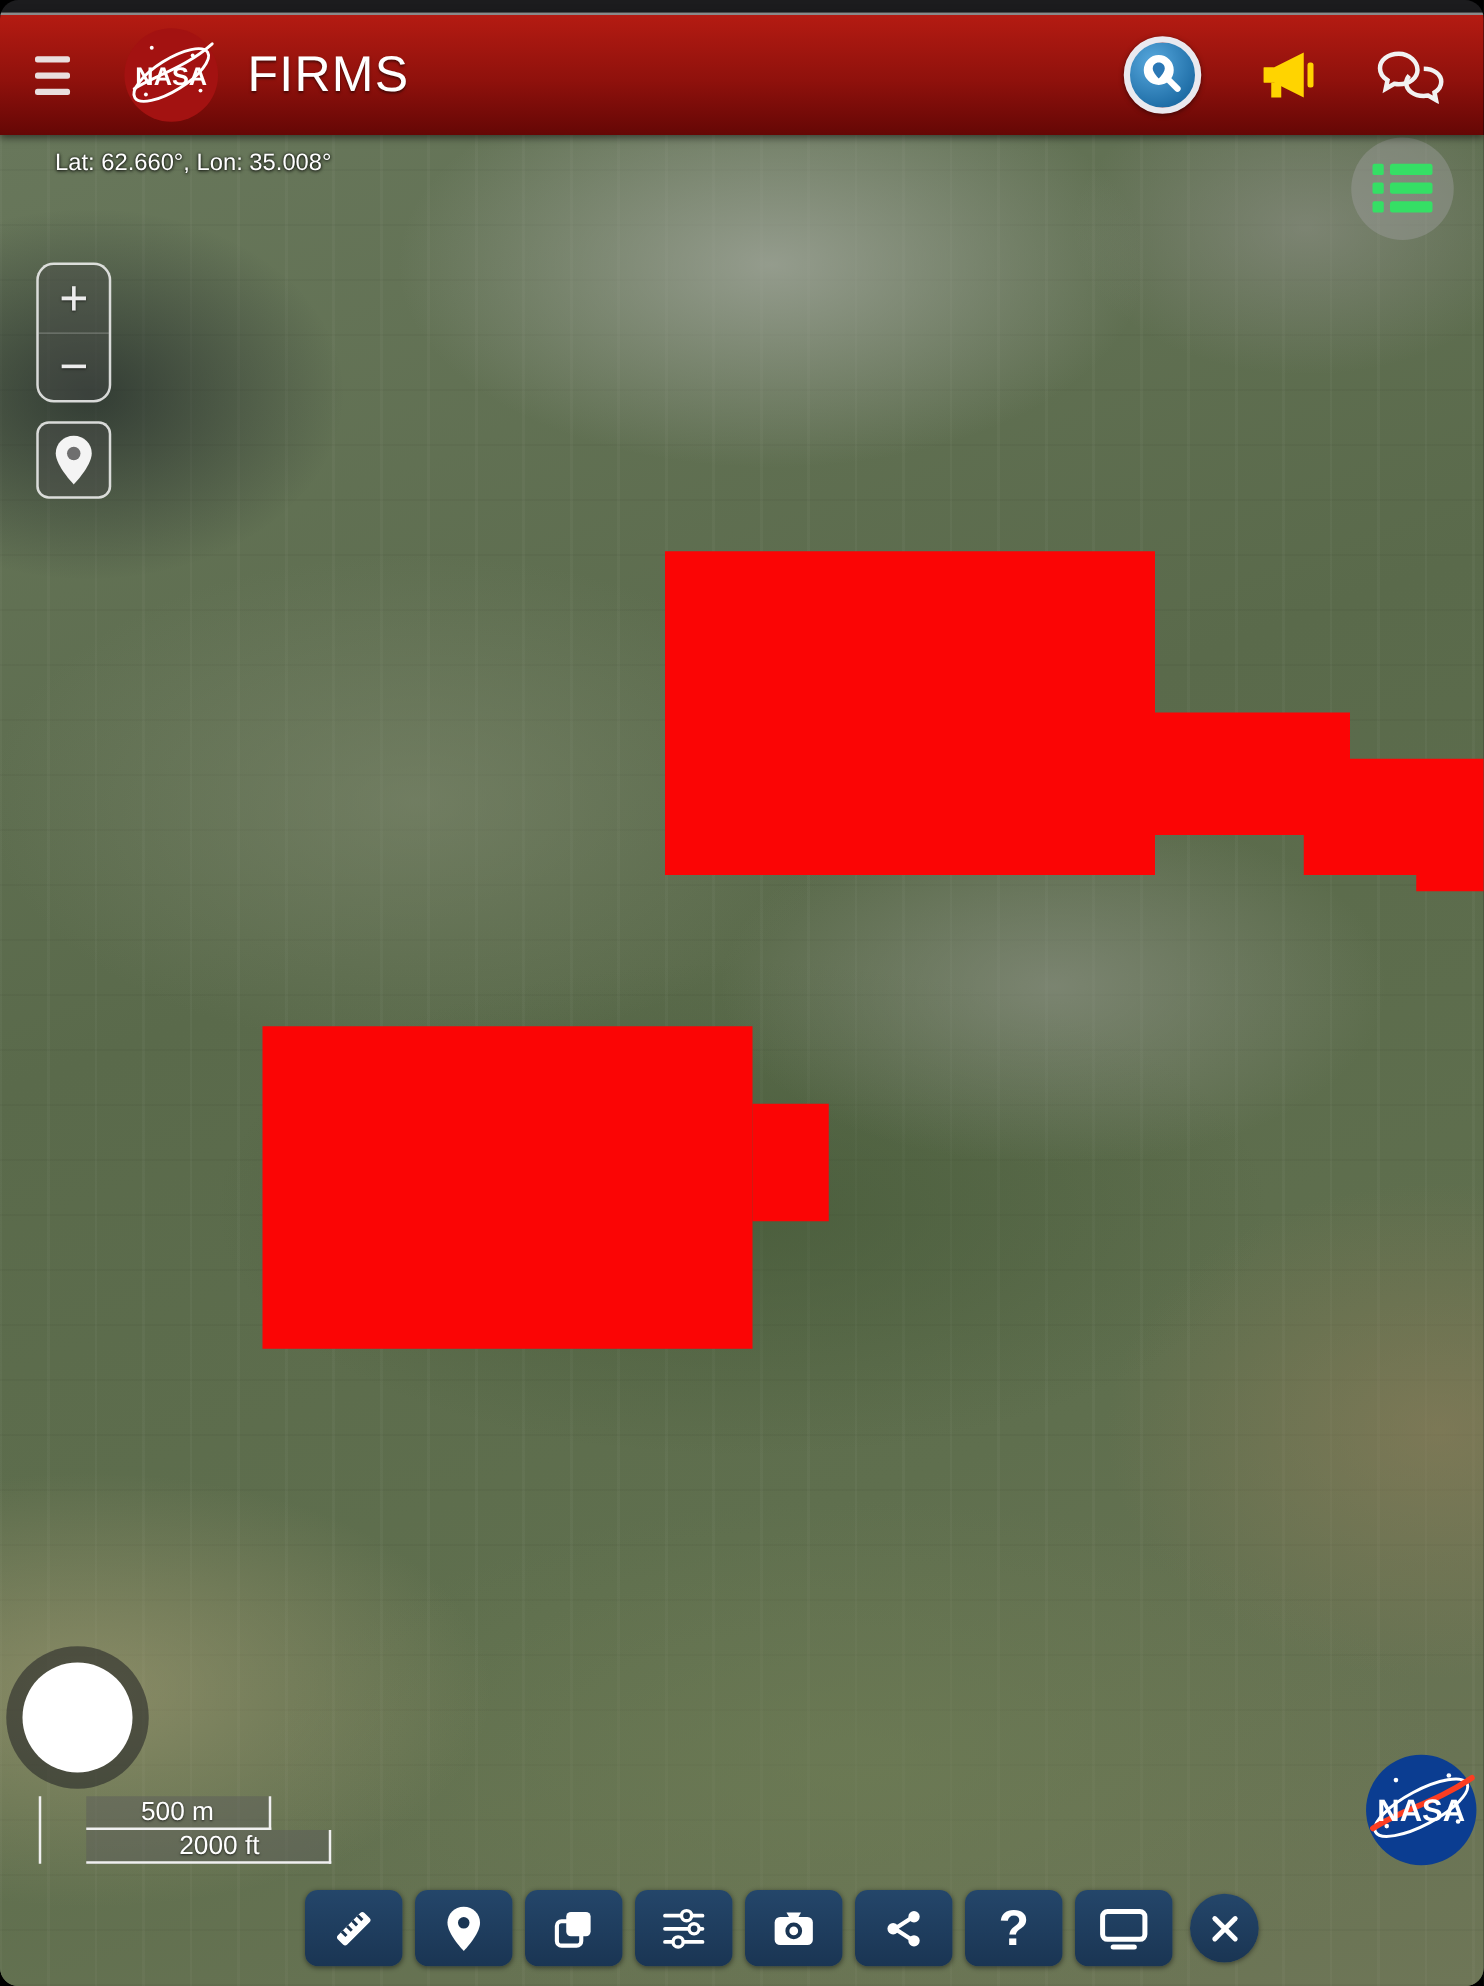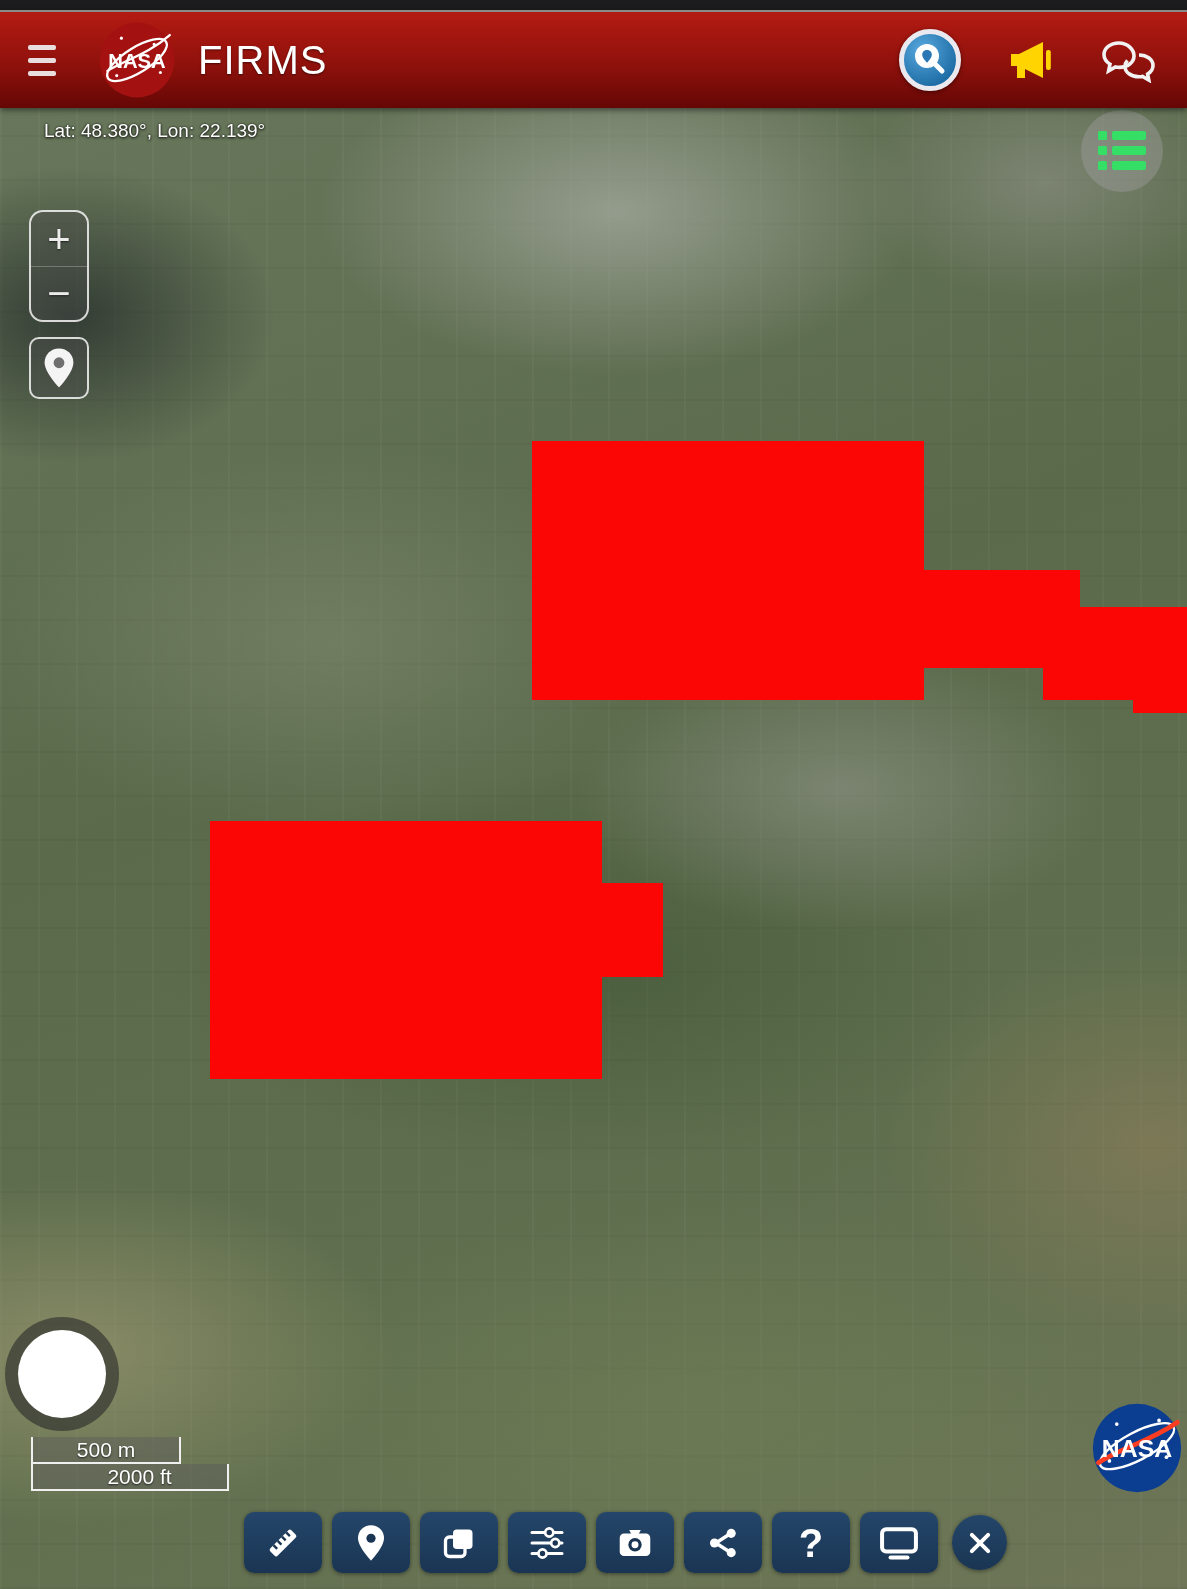--- a/index.html
+++ b/index.html
@@ -1,18 +1,18 @@
 <!DOCTYPE html>
 <html><head>
 <meta charset="utf-8">
 <style>
   * { margin:0; padding:0; box-sizing:border-box; }
   html,body { width:1187px; height:1589px; overflow:hidden; background:#000; }
   body { font-family:"Liberation Sans", sans-serif; }
-  .screen { position:relative; width:1187px; height:1589px; overflow:hidden; }
+  .screen { position:relative; width:1187px; height:1589px; overflow:hidden;border-radius:15px; }
 
   
   .statusbar { position:absolute; left:0; top:0; width:100%; height:10px; background:#1c1c1e; z-index:30; }
 
   
   .appbar {
     position:absolute; left:0; top:10px; width:100%; height:98px; z-index:30;
     background:linear-gradient(#b41b12 0%, #8f110c 55%, #650705 100%);
     border-top:2px solid #8a8a8a;
     display:flex; align-items:center;
@@ -68,21 +68,21 @@
 
   
   .compass { position:absolute; left:5px; top:1209px; width:114px; height:114px; border-radius:50%;
     background:rgba(32,32,36,.55); display:flex; align-items:center; justify-content:center; cursor:pointer; }
   .compass .inner { width:88px; height:88px; border-radius:50%; background:#fff; }
 
   
   .scalebar { position:absolute; left:31px; top:1329px; border-left:2px solid #f0f0f0; }
   .scale-row { background:rgba(90,90,90,.45); color:#fff; font-size:21px; line-height:26px; height:27px;
     text-align:center; border-right:2px solid #f0f0f0; border-bottom:2px solid #f0f0f0;
-    text-shadow:0 1px 2px rgba(0,0,0,.7); white-space:nowrap; }
+    text-shadow:0 1px 2px rgba(0,0,0,.7); white-space:nowrap;margin-left:36px; }
   .scale-m { width:148px; }
   .scale-ft { width:196px;padding-left:19px; }
 
   
   .meatball { position:absolute; right:4px; top:1294px; width:92px; height:92px; }
 
   
   .toolbar { position:absolute; left:244px; top:1404px; display:flex; align-items:center; gap:10px; }
   .tbtn { width:78px; height:61px; border-radius:10px;
     background:linear-gradient(#24466a, #1a3553); box-shadow:0 1px 4px rgba(0,0,0,.45);
@@ -137,21 +137,21 @@
           <path d="M9 3 C4.6 3 1.5 5.6 1.5 8.8 c0 2 1.2 3.7 3 4.8 L3.8 17 l3.4-2 c.6.1 1.2.2 1.8.2 4.4 0 7.5-2.6 7.5-5.7S13.4 3 9 3z" fill="none" stroke="#f2f2f2" stroke-width="1.8"></path>
           <path d="M19 9 c4 0 7 2.3 7 5.2 0 1.8-1.1 3.3-2.7 4.3 l.6 3-3.1-1.8 c-.6.1-1.1.2-1.8.2 -4 0-7-2.3-7-5.2 0-1.1.4-2.1 1.2-3" fill="none" stroke="#f2f2f2" stroke-width="1.8"></path>
         </svg>
       </div>
     </div>
   </header>
 
   <div class="map">
 
     <div class="map-info">
-      <div>Lat: 48.380°, Lon: 22.139°</div>
+      <div>Lat: 62.660°, Lon: 35.008°</div>
     </div>
 
     <div class="list-btn">
       <svg width="52" height="44" viewBox="0 0 52 44">
         <g fill="#35df65">
           <rect x="2" y="2" width="9" height="9" rx="1.5"></rect>
             <rect x="16" y="2" width="34" height="9" rx="2"></rect>
           <rect x="2" y="17" width="9" height="9" rx="1.5"></rect>
             <rect x="16" y="17" width="34" height="9" rx="2"></rect>
           <rect x="2" y="32" width="9" height="9" rx="1.5"></rect>

